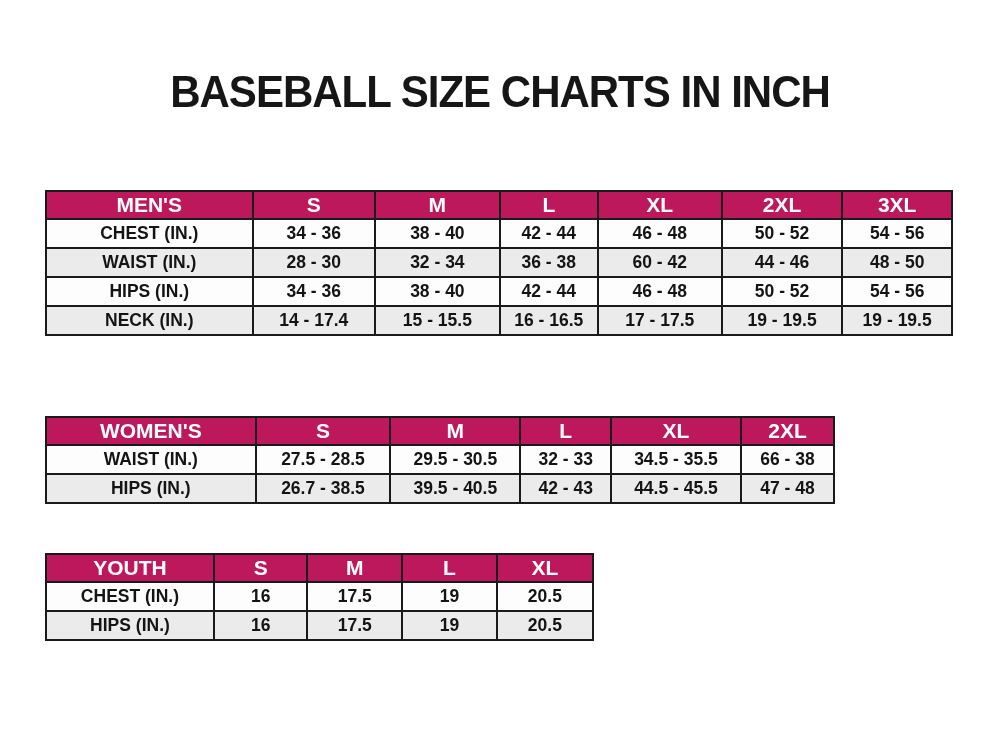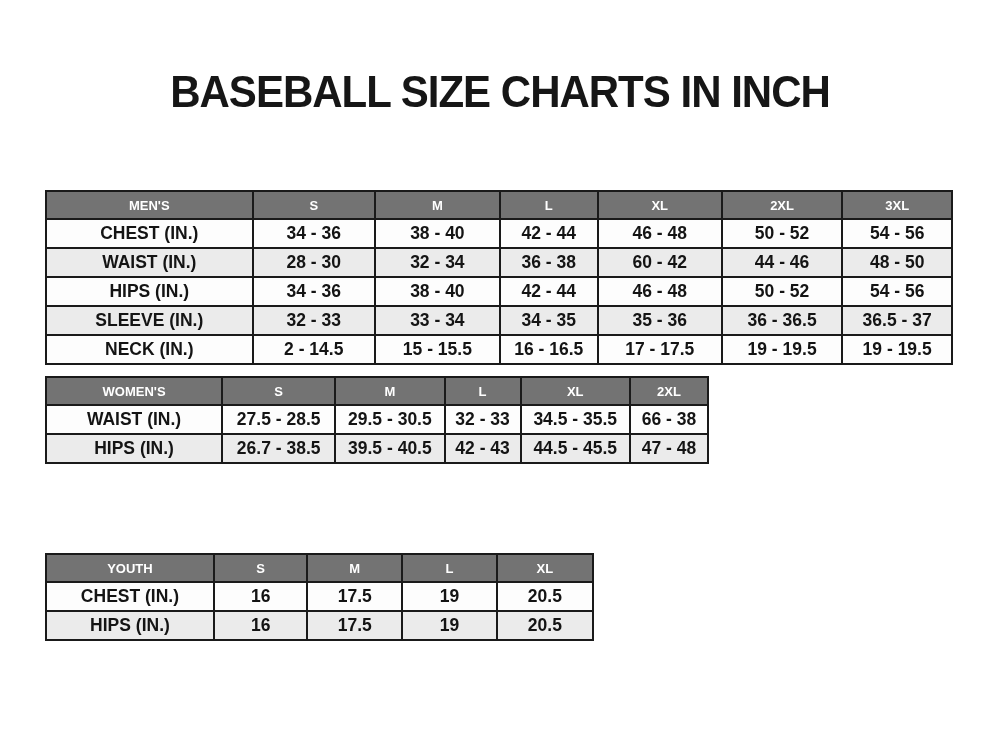--- a/index.html
+++ b/index.html
@@ -38,37 +38,37 @@
   .size-table td {
     border: 2px solid #1a1a1a;
     text-align: center;
     vertical-align: middle;
     font-weight: bold;
     padding: 0 2px;
     overflow: hidden;
     white-space: nowrap;
   }
   .size-table thead th {
-    background: #737373;
+    background: #be185d;
     color: #ffffff;
-    font-size: 13px;
+    font-size: 21px;
     height: 26px;
     letter-spacing: 0px;
   }
   .size-table td {
     font-size: 17.5px;
     height: 27px;
     color: #141414;
     background: #fdfdfd;
   }
   .size-table tbody tr:nth-child(even) td {
     background: #ebebeb;
   }
   #mens-table   { top: 190px; left: 45px; width: 908px; }
-  #womens-table { top: 376px; left: 45px; width: 664px; }
+  #womens-table { top: 416px; left: 45px; width: 790px; }
   #youth-table  { top: 553px; left: 45px; width: 549px; }
 </style>
 </head>
 <body>
 
 <div class="page-title">BASEBALL SIZE CHARTS IN INCH</div>
 
 <table id="mens-table" class="size-table">
   <colgroup>
     <col style="width:22.8%">
@@ -112,31 +112,22 @@
       <tr>
         <td>HIPS (IN.)</td>
         <td>34 - 36</td>
         <td>38 - 40</td>
         <td>42 - 44</td>
         <td>46 - 48</td>
         <td>50 - 52</td>
         <td>54 - 56</td>
       </tr>
       <tr>
-        <td>SLEEVE (IN.)</td>
-        <td>32 - 33</td>
-        <td>33 - 34</td>
-        <td>34 - 35</td>
-        <td>35 - 36</td>
-        <td>36 - 36.5</td>
-        <td>36.5 - 37</td>
-      </tr>
-      <tr>
         <td>NECK (IN.)</td>
-        <td>2 - 14.5</td>
+        <td>14 - 17.4</td>
         <td>15 - 15.5</td>
         <td>16 - 16.5</td>
         <td>17 - 17.5</td>
         <td>19 - 19.5</td>
         <td>19 - 19.5</td>
       </tr>
     </tbody>
 </table>
 
 <table id="womens-table" class="size-table">

